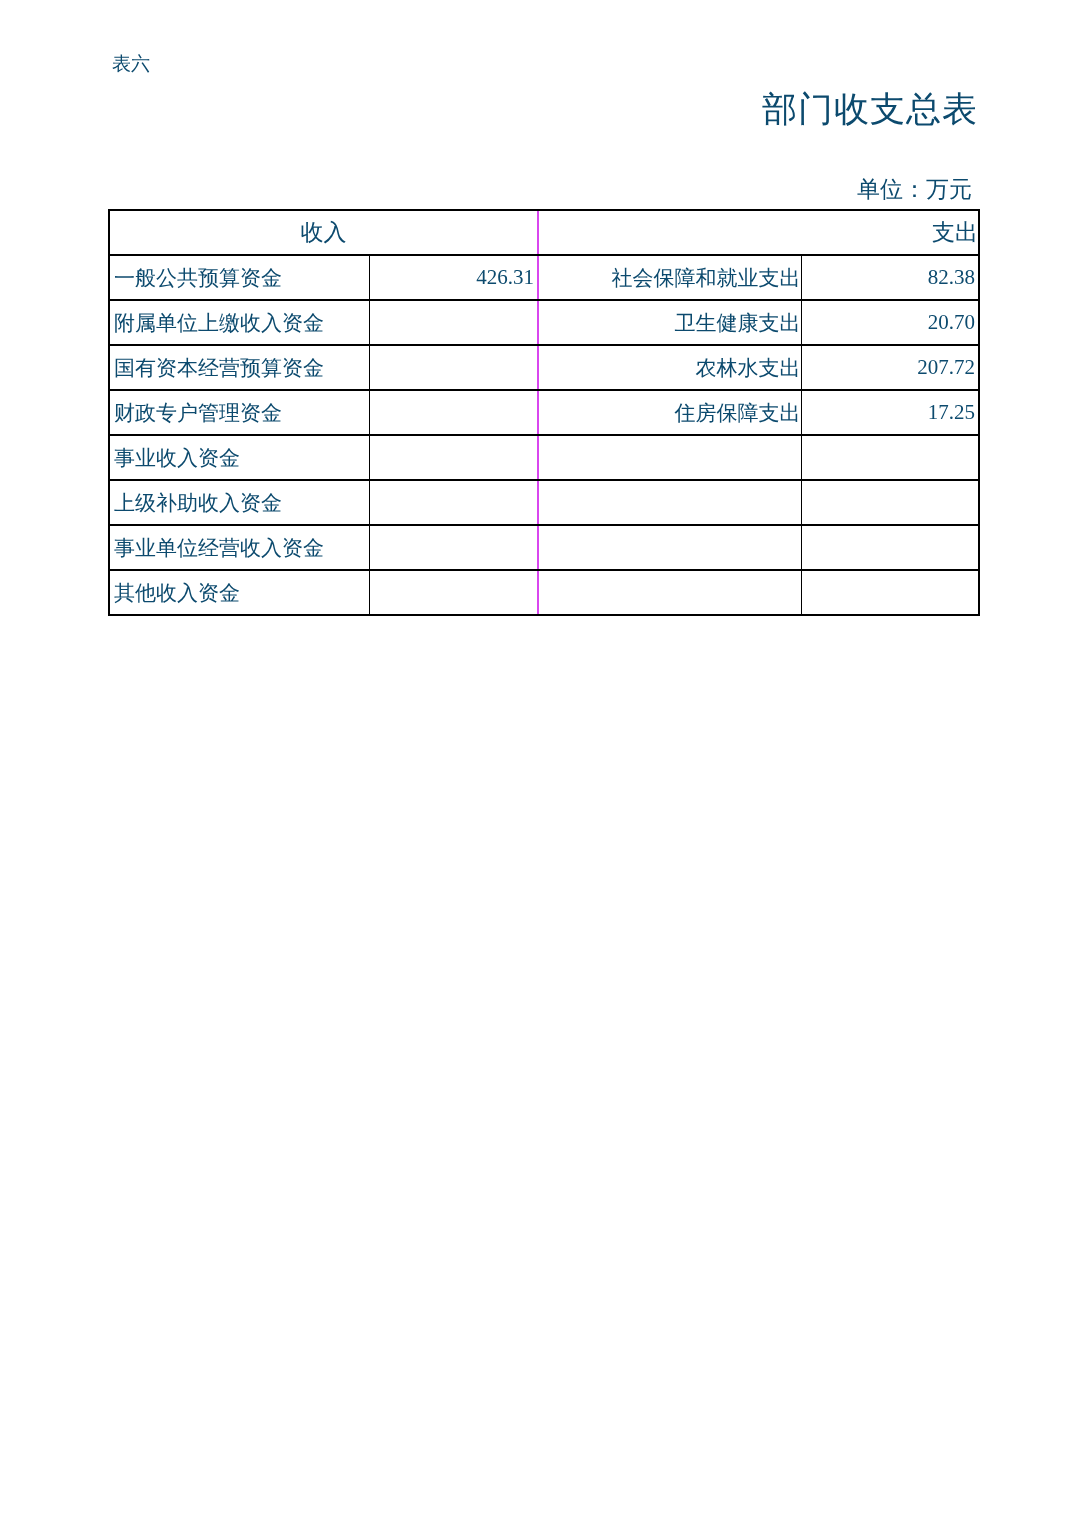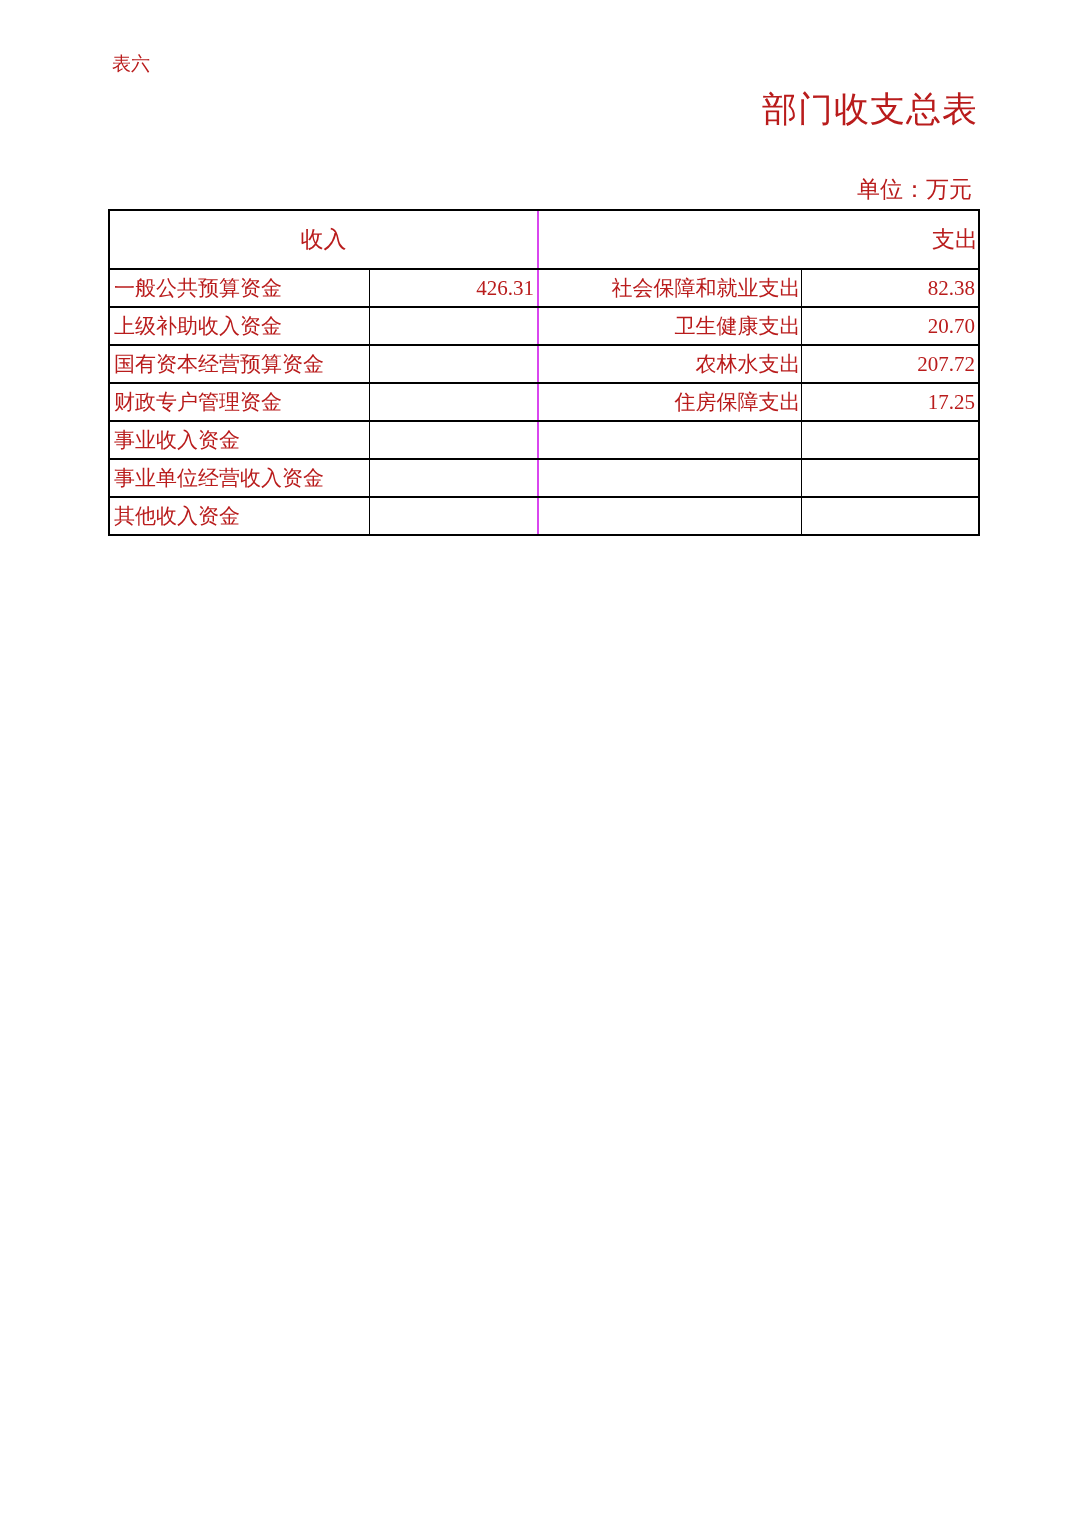--- a/index.html
+++ b/index.html
@@ -2,21 +2,21 @@
 <html><head>
 <meta charset="utf-8">
 <style>
   * { margin: 0; padding: 0; box-sizing: border-box; }
   html, body { background: #ffffff; }
   .page {
     position: relative;
     width: 1075px;
     height: 1519px;
     background: #ffffff;
-    color: #b91c1c;
+    color: #0c4a6e;
     font-family: "Liberation Serif", "DejaVu Serif", serif;
     overflow: hidden;
   }
   .table-label {
     position: absolute;
     left: 112px;
     top: 53px;
     font-size: 19px;
     line-height: 1.15;
   }
@@ -54,26 +54,26 @@
     border: 1px solid #000;
     border-top: 2px solid #000;
     border-bottom: 2px solid #000;
     font-weight: normal;
     overflow: hidden;
     white-space: nowrap;
   }
   
   .budget-table .mid { border-left: 2px solid #d946ef; text-align: right; }
 
-  tr.sec-header { height: 59px; }
+  tr.sec-header { height: 45px; }
   tr.sec-header th { font-size: 23px; text-align: center; }
   tr.col-header { height: 61px; }
   tr.col-header th { font-size: 22px; text-align: center; }
   tr.total-row { height: 44px; }
-  tr.data-row { height: 38px; }
+  tr.data-row { height: 45px; }
 
   td.item { text-align: left; padding-left: 4px; font-size: 21px; }
   td.num  { text-align: right; padding-right: 3px; font-size: 21px; }
   td.total-label { text-align: center; font-weight: bold; font-size: 22px; }
 </style>
 </head>
 <body>
 
 <div class="page">
 
@@ -96,21 +96,21 @@
         <th colspan="2" class="mid">支出</th>
       </tr>
 
       <tr class="data-row">
         <td class="item">一般公共预算资金</td>
         <td class="num">426.31</td>
         <td class="item mid">社会保障和就业支出</td>
         <td class="num">82.38</td>
       </tr>
       <tr class="data-row">
-        <td class="item">上级补助收入资金</td>
+        <td class="item">附属单位上缴收入资金</td>
         <td class="num"></td>
         <td class="item mid">卫生健康支出</td>
         <td class="num">20.70</td>
       </tr>
       <tr class="data-row">
         <td class="item">国有资本经营预算资金</td>
         <td class="num"></td>
         <td class="item mid">农林水支出</td>
         <td class="num">207.72</td>
       </tr>
@@ -120,20 +120,26 @@
         <td class="item mid">住房保障支出</td>
         <td class="num">17.25</td>
       </tr>
       <tr class="data-row">
         <td class="item">事业收入资金</td>
         <td class="num"></td>
         <td class="item mid"></td>
         <td class="num"></td>
       </tr>
       <tr class="data-row">
+        <td class="item">上级补助收入资金</td>
+        <td class="num"></td>
+        <td class="item mid"></td>
+        <td class="num"></td>
+      </tr>
+      <tr class="data-row">
         <td class="item">事业单位经营收入资金</td>
         <td class="num"></td>
         <td class="item mid"></td>
         <td class="num"></td>
       </tr>
       <tr class="data-row">
         <td class="item">其他收入资金</td>
         <td class="num"></td>
         <td class="item mid"></td>
         <td class="num"></td>

